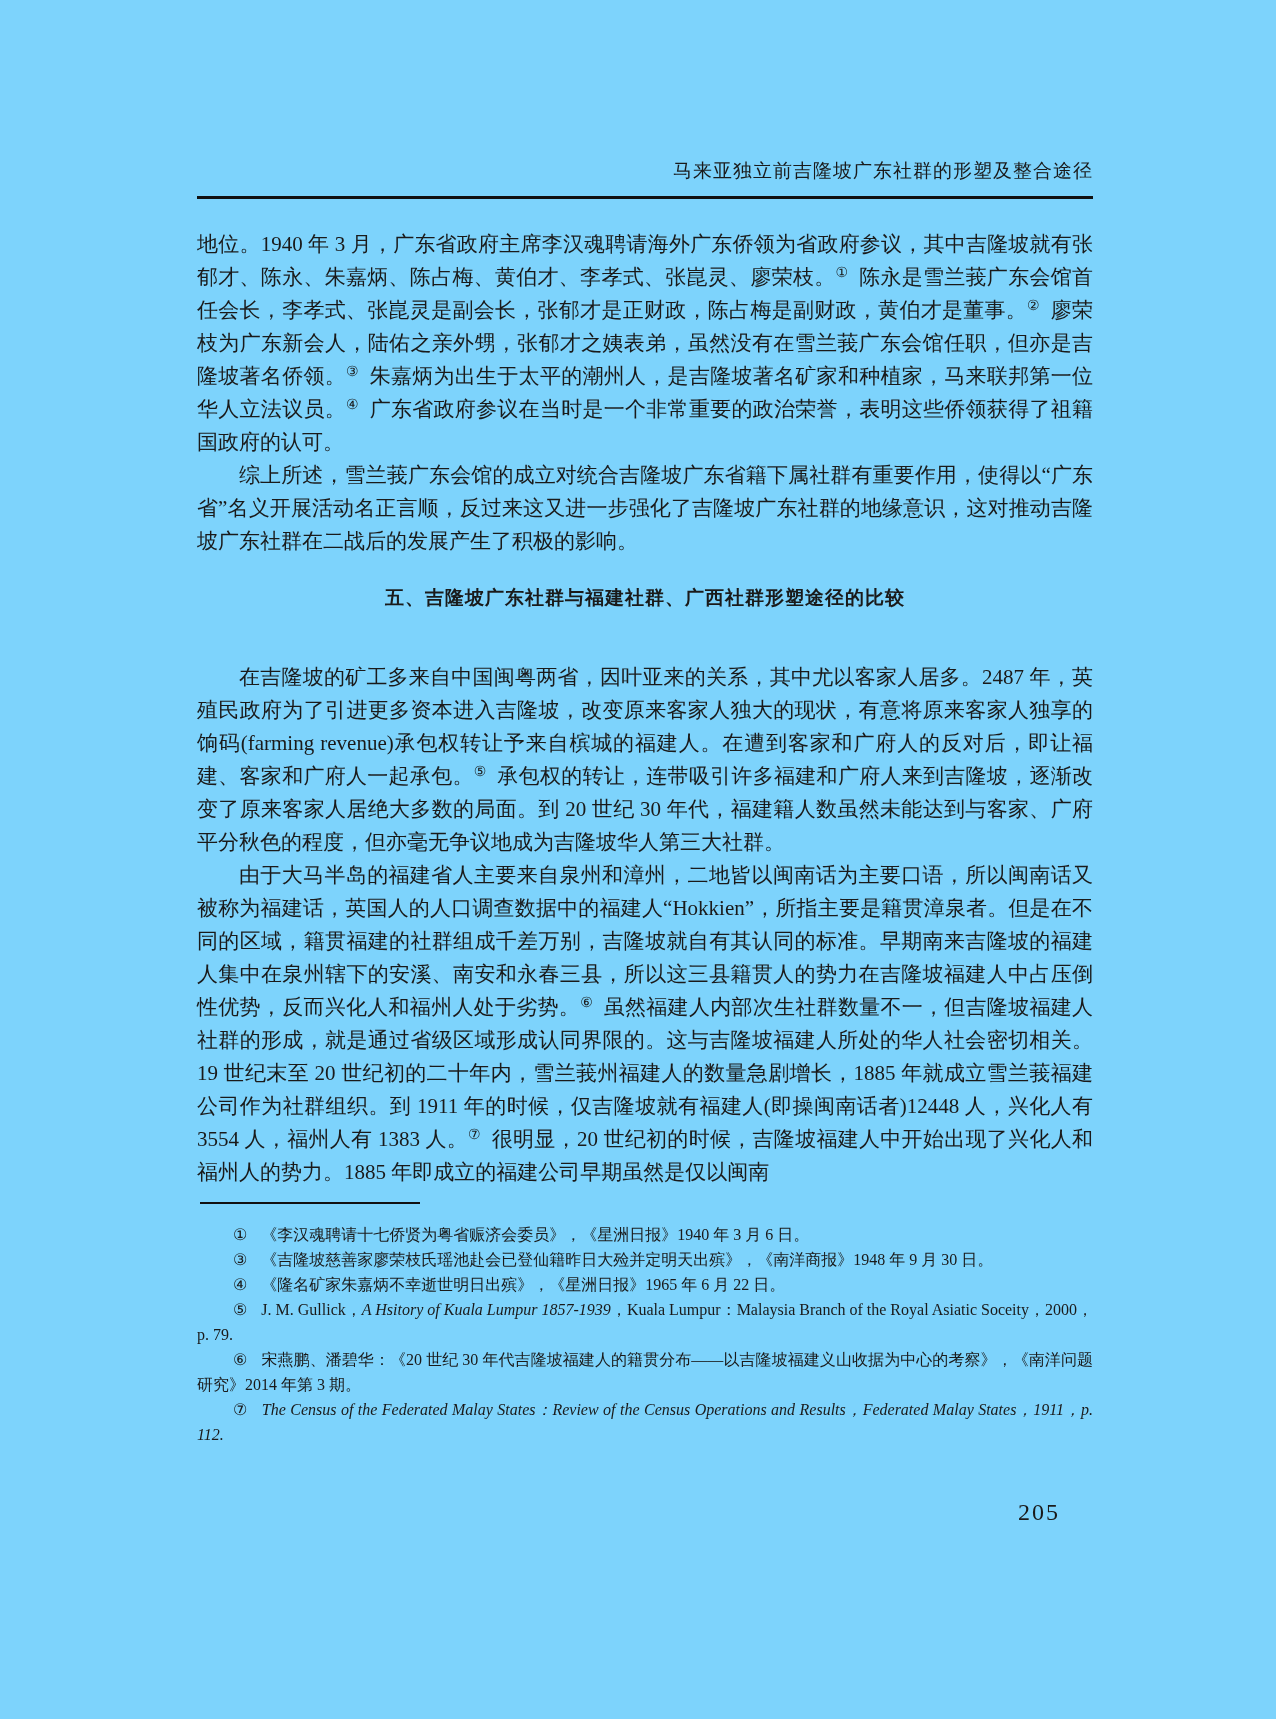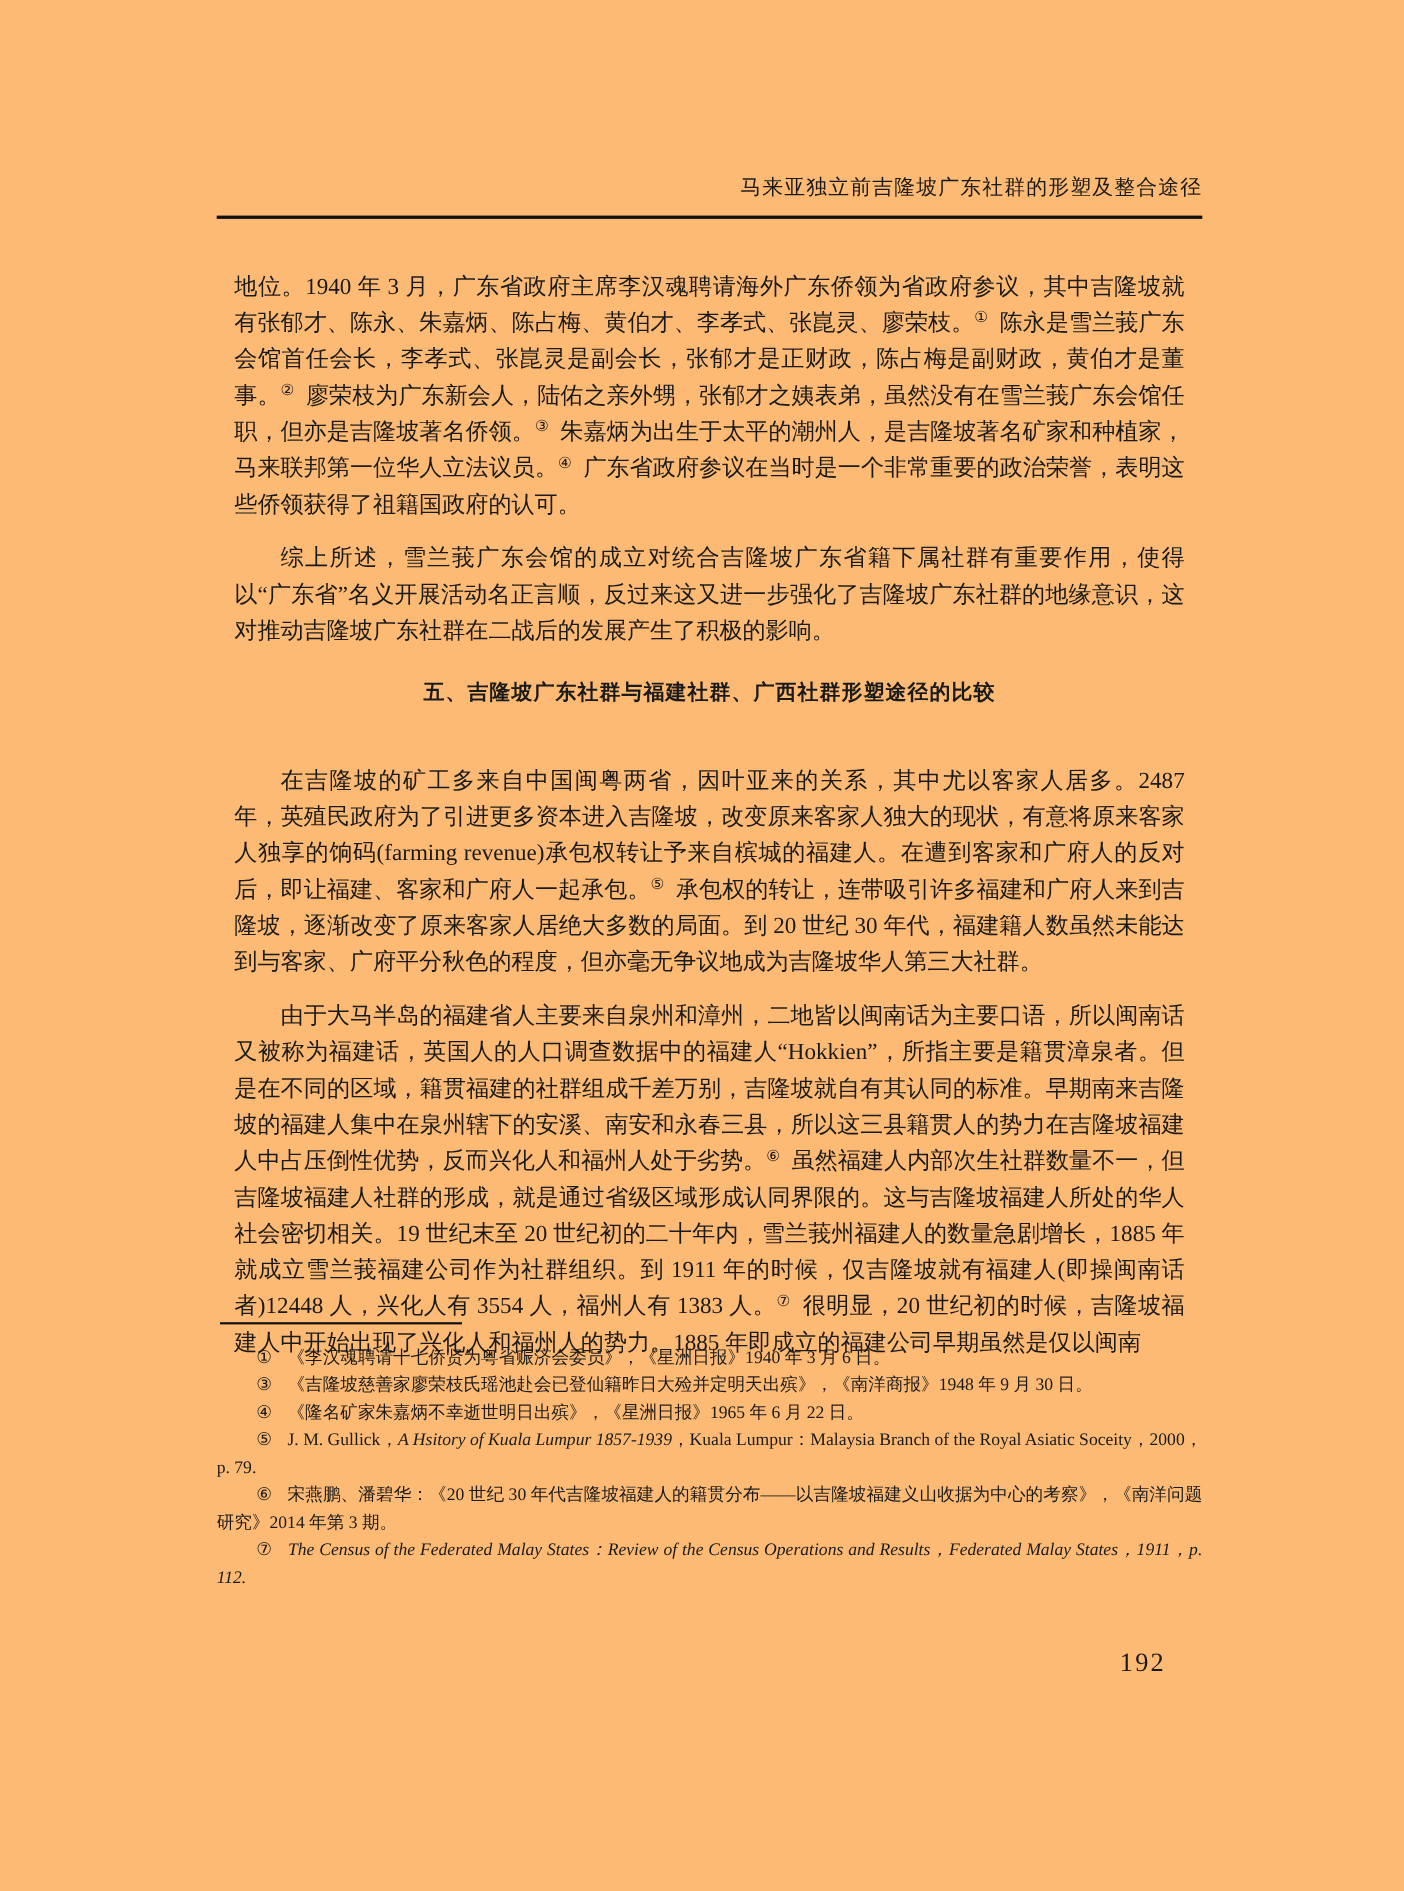--- a/index.html
+++ b/index.html
@@ -1,20 +1,20 @@
 <!DOCTYPE html>
 <html><head>
 <meta charset="utf-8">
 <style>
   html,body{margin:0;padding:0;background:#e8e8e8;}
   .page{
     position:relative;
     width:1276px;height:1719px;
     margin:0 auto;
-    background:#fdba74;
+    background:#7dd3fc;
     font-family:"Liberation Serif","DejaVu Serif",serif;
     color:#1a1a1a;
     overflow:hidden;
   }
   .running-head{
     position:absolute;left:197px;width:896px;top:158px;
   }
   .running-title{
     text-align:right;
     font-size:19px;
@@ -22,21 +22,21 @@
     letter-spacing:1px;
   }
   .header-rule{
     height:3px;background:#111;margin-top:12px;
   }
   .body-text{
     position:absolute;left:197px;width:896px;top:228px;
     font-size:21px;line-height:33px;
     text-align:justify;
   }
-  .body-text p{margin:16px;padding:0;}
+  .body-text p{margin:0;padding:0;}
   .body-text p.indent{text-indent:2em;}
   .section-heading{
     font-family:"Liberation Sans","DejaVu Sans",sans-serif;
     font-weight:bold;
     font-size:19px;line-height:40px;
     text-align:center;
     letter-spacing:1px;
     margin:20px 0 43px 0;
   }
   sup.marker-sup{
@@ -83,14 +83,14 @@
 
   <div class="footnotes">
       <div class="footnote"><span class="fn-marker">①</span><span>《李汉魂聘请十七侨贤为粤省赈济会委员》，《星洲日报》1940 年 3 月 6 日。</span></div>
       <div class="footnote"><span class="fn-marker">③</span><span>《吉隆坡慈善家廖荣枝氏瑶池赴会已登仙籍昨日大殓并定明天出殡》，《南洋商报》1948 年 9 月 30 日。</span></div>
       <div class="footnote"><span class="fn-marker">④</span><span>《隆名矿家朱嘉炳不幸逝世明日出殡》，《星洲日报》1965 年 6 月 22 日。</span></div>
       <div class="footnote"><span class="fn-marker">⑤</span><span>J. M. Gullick，</span><span class="italic">A Hsitory of Kuala Lumpur 1857-1939</span><span>，Kuala Lumpur：Malaysia Branch of the Royal Asiatic Soceity，2000，p. 79.</span></div>
       <div class="footnote"><span class="fn-marker">⑥</span><span>宋燕鹏、潘碧华：《20 世纪 30 年代吉隆坡福建人的籍贯分布——以吉隆坡福建义山收据为中心的考察》，《南洋问题研究》2014 年第 3 期。</span></div>
       <div class="footnote"><span class="fn-marker">⑦</span><span class="italic">The Census of the Federated Malay States：Review of the Census Operations and Results，Federated Malay States，1911，p. 112.</span></div>
     </div>
 
-  <div class="page-number">192</div>
+  <div class="page-number">205</div>
 </div>
 
 </body></html>

